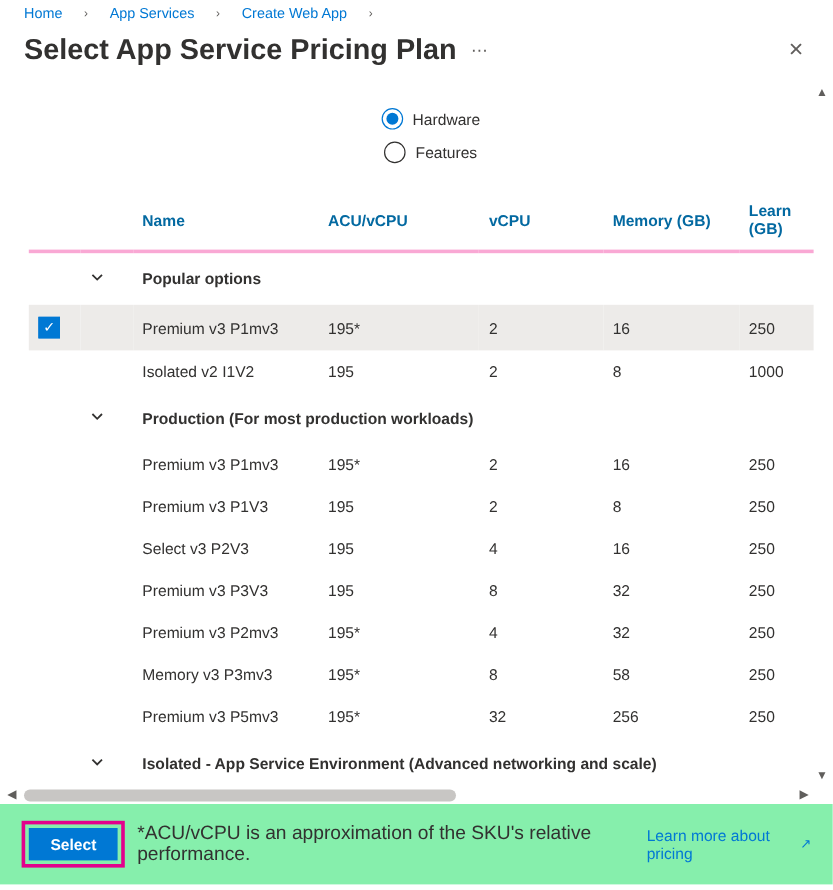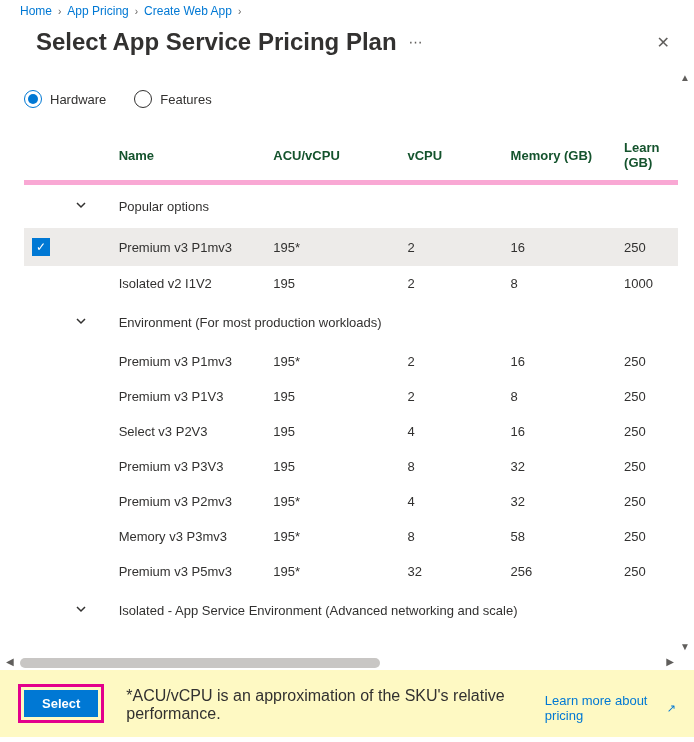--- a/index.html
+++ b/index.html
@@ -9,111 +9,111 @@
       color: #323130;
       background: #fff;
       width: 694px;
       height: 742px;
       overflow: hidden;
       position: relative;
     }
     .breadcrumb {
       display: flex;
       align-items: center;
-      gap: 6px;
+      gap: 18px;
       padding: 4px 20px 4px 20px;
       font-size: 12px;
     }
     .breadcrumb a { color: #0078d4; text-decoration: none; cursor: pointer; }
     .breadcrumb .chev { color: #605e5c; font-size: 10px; }
     .header {
       display: flex;
       align-items: center;
       justify-content: space-between;
-      padding: 6px 20px 16px 36px;
+      padding: 6px 20px 16px 20px;
     }
     .header h1 { font-size: 24px; font-weight: 600; }
     .header .ellipsis { color: #605e5c; font-size: 14px; margin-left: 12px; cursor: pointer; }
     .close-icon { cursor: pointer; font-size: 16px; color: #605e5c; padding: 4px; }
     .content-scroll {
       height: 580px;
       overflow: hidden;
       position: relative;
     }
     .vscroll-track {
       position: absolute; right: 0; top: 0; bottom: 0; width: 16px;
     }
     .vscroll-arrow { position: absolute; left: 2px; font-size: 10px; color: #605e5c; }
     .vscroll-arrow.up { top: 0; }
     .vscroll-arrow.down { bottom: 0; }
     .radio-row {
-      display: flex; gap: 28px; padding: 18px 0 22px 24px; align-items: center;
+      display: flex; gap: 10px; padding: 18px 0 22px 24px; align-items: center; flex-direction: column;
     }
     .radio-option { display: flex; align-items: center; gap: 8px; cursor: pointer; }
     .radio-circle {
       width: 18px; height: 18px; border-radius: 50%; border: 1px solid #323130;
       display: flex; align-items: center; justify-content: center;
     }
     .radio-option.selected .radio-circle { border-color: #0078d4; }
     .radio-option.selected .radio-dot { width: 10px; height: 10px; border-radius: 50%; background: #0078d4; }
     .table-wrap { padding: 0 16px 0 24px; }
     table { width: 100%; border-collapse: collapse; table-layout: fixed; }
     th {
-      text-align: left; font-weight: 600; font-size: 13px; color: #14532d;
-      padding: 10px 8px; border-bottom: 5px solid #f9a8d4;
+      text-align: left; font-weight: 600; font-size: 13px; color: #0369a1;
+      padding: 10px 8px; border-bottom: 3px solid #f9a8d4;
     }
     th.col-check { width: 42px; }
     th.col-chev { width: 42px; }
     th.col-name { width: 150px; }
     th.col-acu { width: 130px; }
     th.col-vcpu { width: 100px; }
     th.col-mem { width: 110px; }
     th.col-rem { width: 60px; }
     td { padding: 10px 8px; font-size: 13px; vertical-align: middle; }
-    tr.group td { font-weight: 400; padding-top: 14px; padding-bottom: 14px; }
+    tr.group td { font-weight: 700; padding-top: 14px; padding-bottom: 14px; }
     tr.row-selected { background: #edebe9; }
     .chev-down { display: inline-block; cursor: pointer; }
     .checkbox-cell { text-align: left; }
     .checkbox {
       width: 18px; height: 18px; border: 1px solid #323130; display: inline-flex;
       align-items: center; justify-content: center; cursor: pointer;
     }
     .checkbox.checked { background: #0078d4; border-color: #0078d4; color: #fff; font-size: 12px; }
     .hscroll-track {
       height: 14px; position: relative; margin: 4px 20px 0 6px;
     }
     .hscroll-thumb {
       position: absolute; left: 14px; top: 2px; height: 10px; width: 360px;
       background: #c8c6c4; border-radius: 5px; cursor: pointer;
     }
     .hscroll-arrow { position: absolute; top: 0; font-size: 10px; color: #605e5c; }
     .hscroll-arrow.left { left: 0; }
     .hscroll-arrow.right { right: 0; }
     .footer {
-      display: flex; align-items: flex-end; gap: 22px; padding: 14px 18px;
-      background: #fef9c3;
+      display: flex; align-items: center; gap: 10px; padding: 14px 18px;
+      background: #86efac;
     }
     .select-highlight {
       border: 3px solid #e3008c; padding: 3px; display: inline-block;
     }
     .select-btn {
       background: #0078d4; color: #fff; border: none; padding: 6px 18px;
       font-size: 13px; font-weight: 600; cursor: pointer;
     }
     .footnote { font-size: 16px; color: #323130; }
     .learn-link { margin-left: auto; color: #0078d4; text-decoration: none; font-size: 13px; cursor: pointer; display: inline-flex; align-items: center; gap: 4px; }
     .ext-icon { font-size: 11px; }
   </style>
 </head>
 <body>
 
 <div class="breadcrumb">
   <a>Home</a>
   <span class="chev">›</span>
-  <a>App Pricing</a>
+  <a>App Services</a>
   <span class="chev">›</span>
   <a>Create Web App</a>
   <span class="chev">›</span>
 </div>
 
 <div class="header">
   <div style="display:flex;align-items:center;">
     <h1>Select App Service Pricing Plan</h1>
     <span class="ellipsis">⋯</span>
   </div>
@@ -176,21 +176,21 @@
             <td>195</td>
             <td>2</td>
             <td>8</td>
             <td>1000</td>
           </tr>
           <tr class="group">
             <td></td>
             <td><span class="chev-down"><svg width="12" height="12" viewBox="0 0 12 12">
                   <path d="M2 4 L6 8 L10 4" stroke="#323130" stroke-width="1.5" fill="none"></path>
                 </svg></span></td>
-            <td colspan="5">Environment  (For most production workloads)</td>
+            <td colspan="5">Production  (For most production workloads)</td>
           </tr>
           <tr>
             <td class="checkbox-cell"></td>
             <td></td>
             <td>Premium v3 P1mv3</td>
             <td>195*</td>
             <td>2</td>
             <td>16</td>
             <td>250</td>
           </tr>

